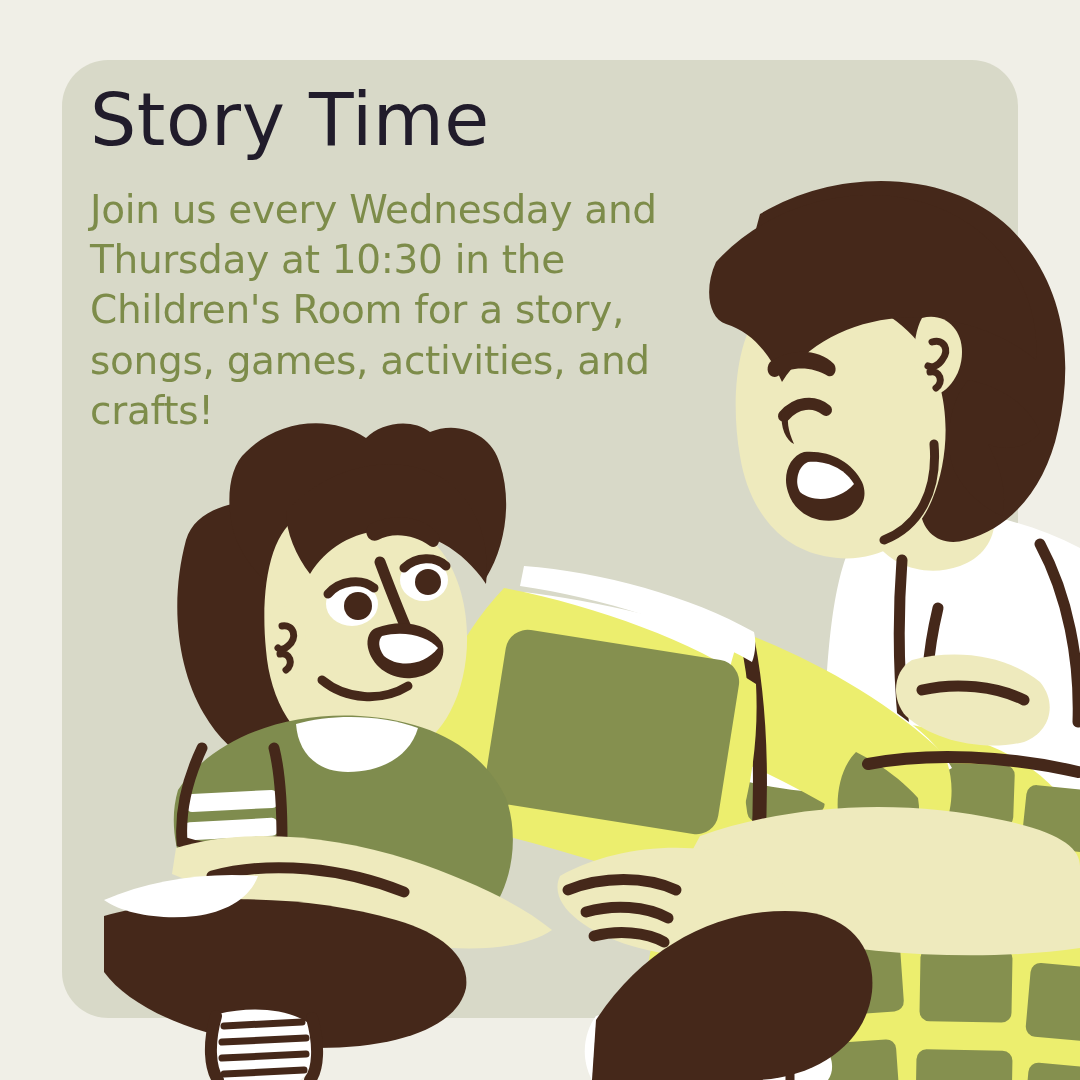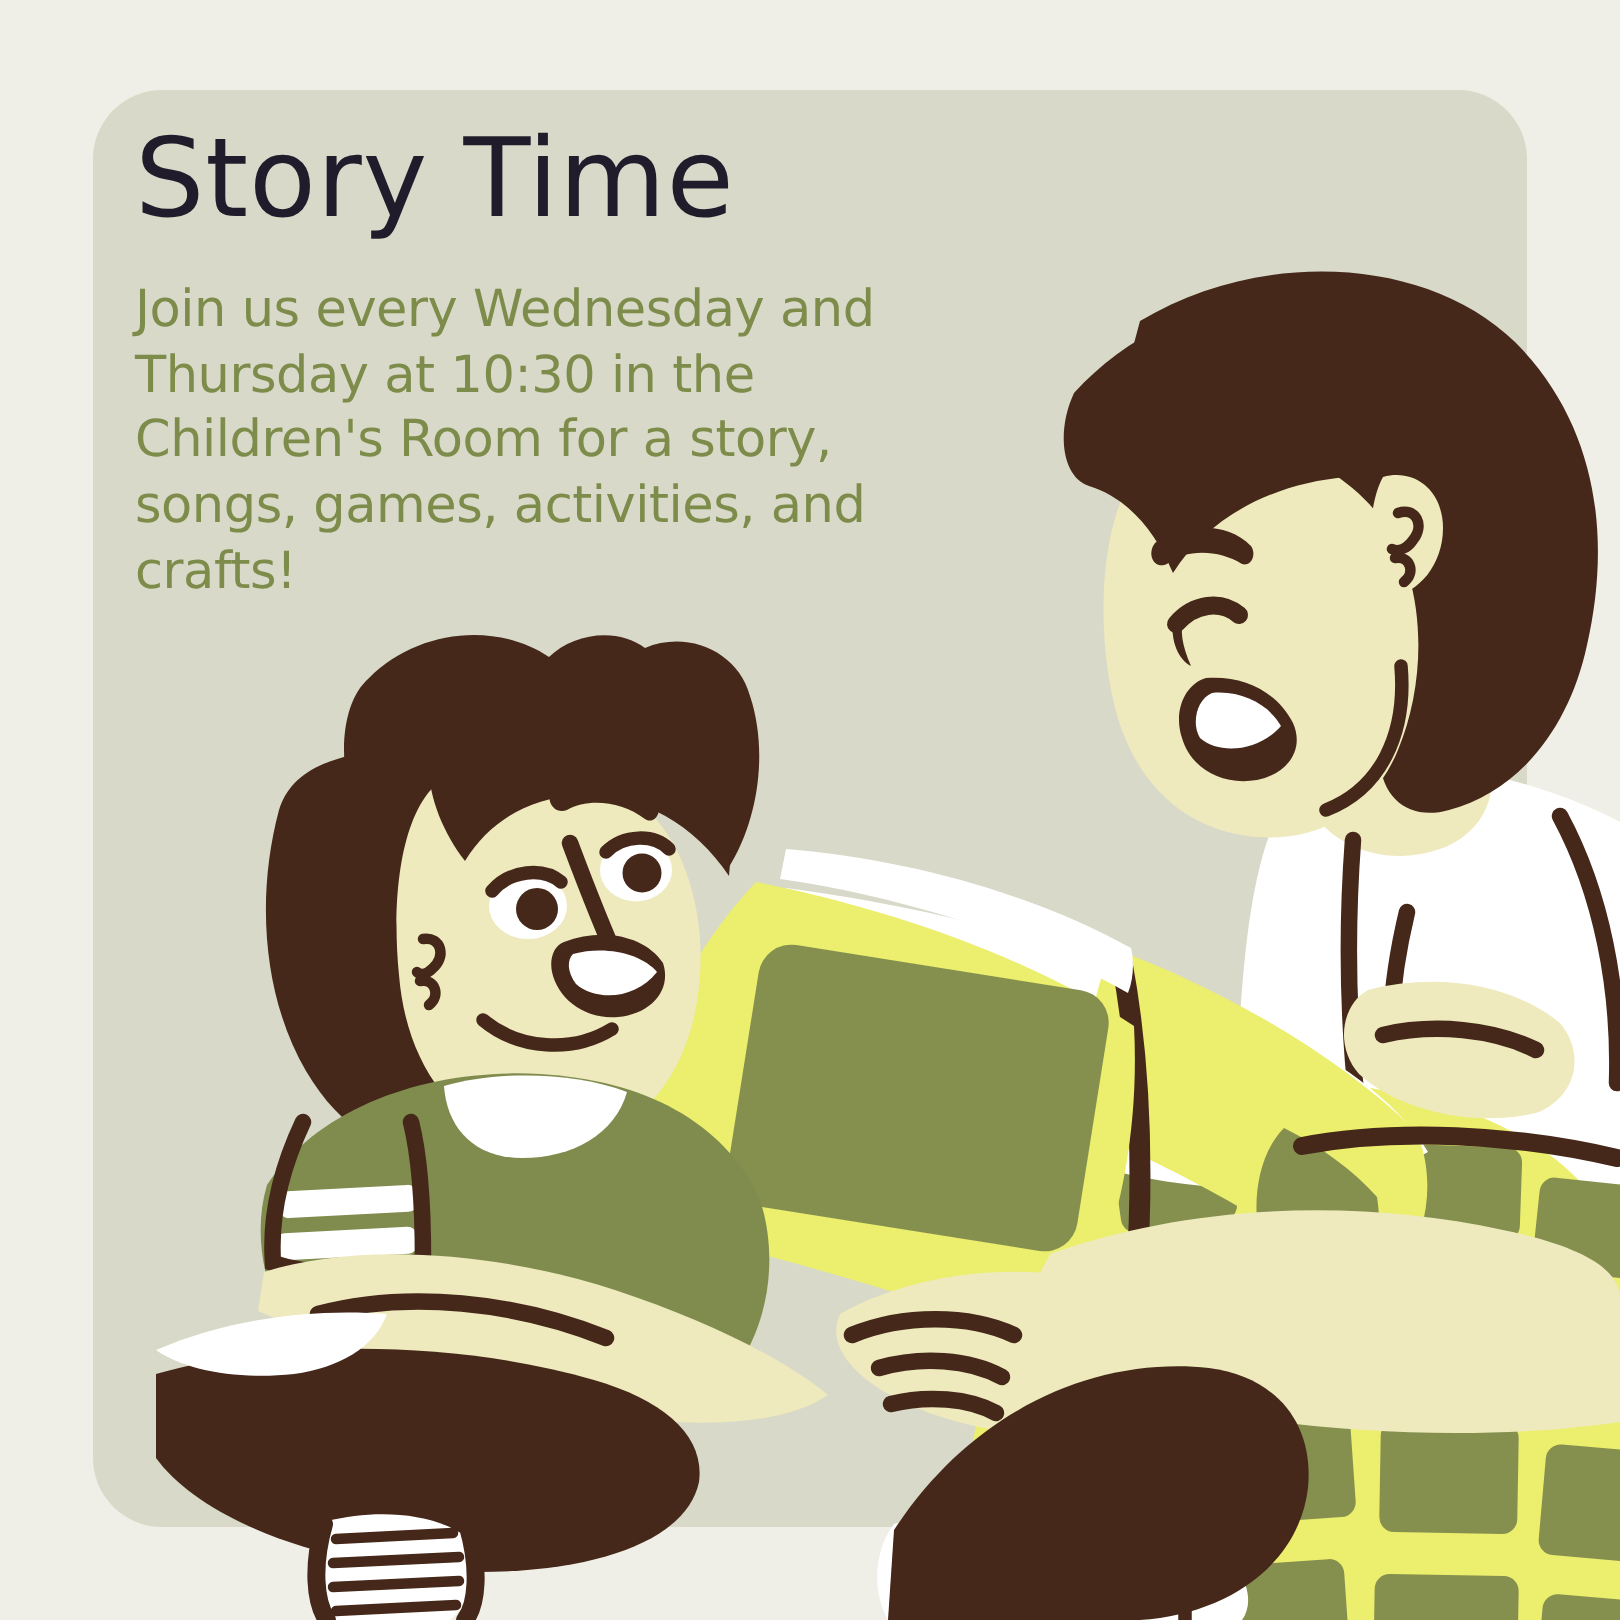--- a/index.html
+++ b/index.html
@@ -44,21 +44,21 @@
     font-family: "DejaVu Sans", sans-serif;
     font-size: 73px;
     line-height: 1.05;
     font-weight: 400;
     letter-spacing: 0.5px;
     color: #211c2b;
   }
   #poster-body {
     margin: 26px 0 0 0;
     font-family: "DejaVu Sans", sans-serif;
-    font-size: 34px;
+    font-size: 39px;
     line-height: 1.29;
     font-weight: 400;
     letter-spacing: -0.3px;
     color: #7d8c4a;
     white-space: pre-line;
   }
 </style>
 </head>
 <body>
 

